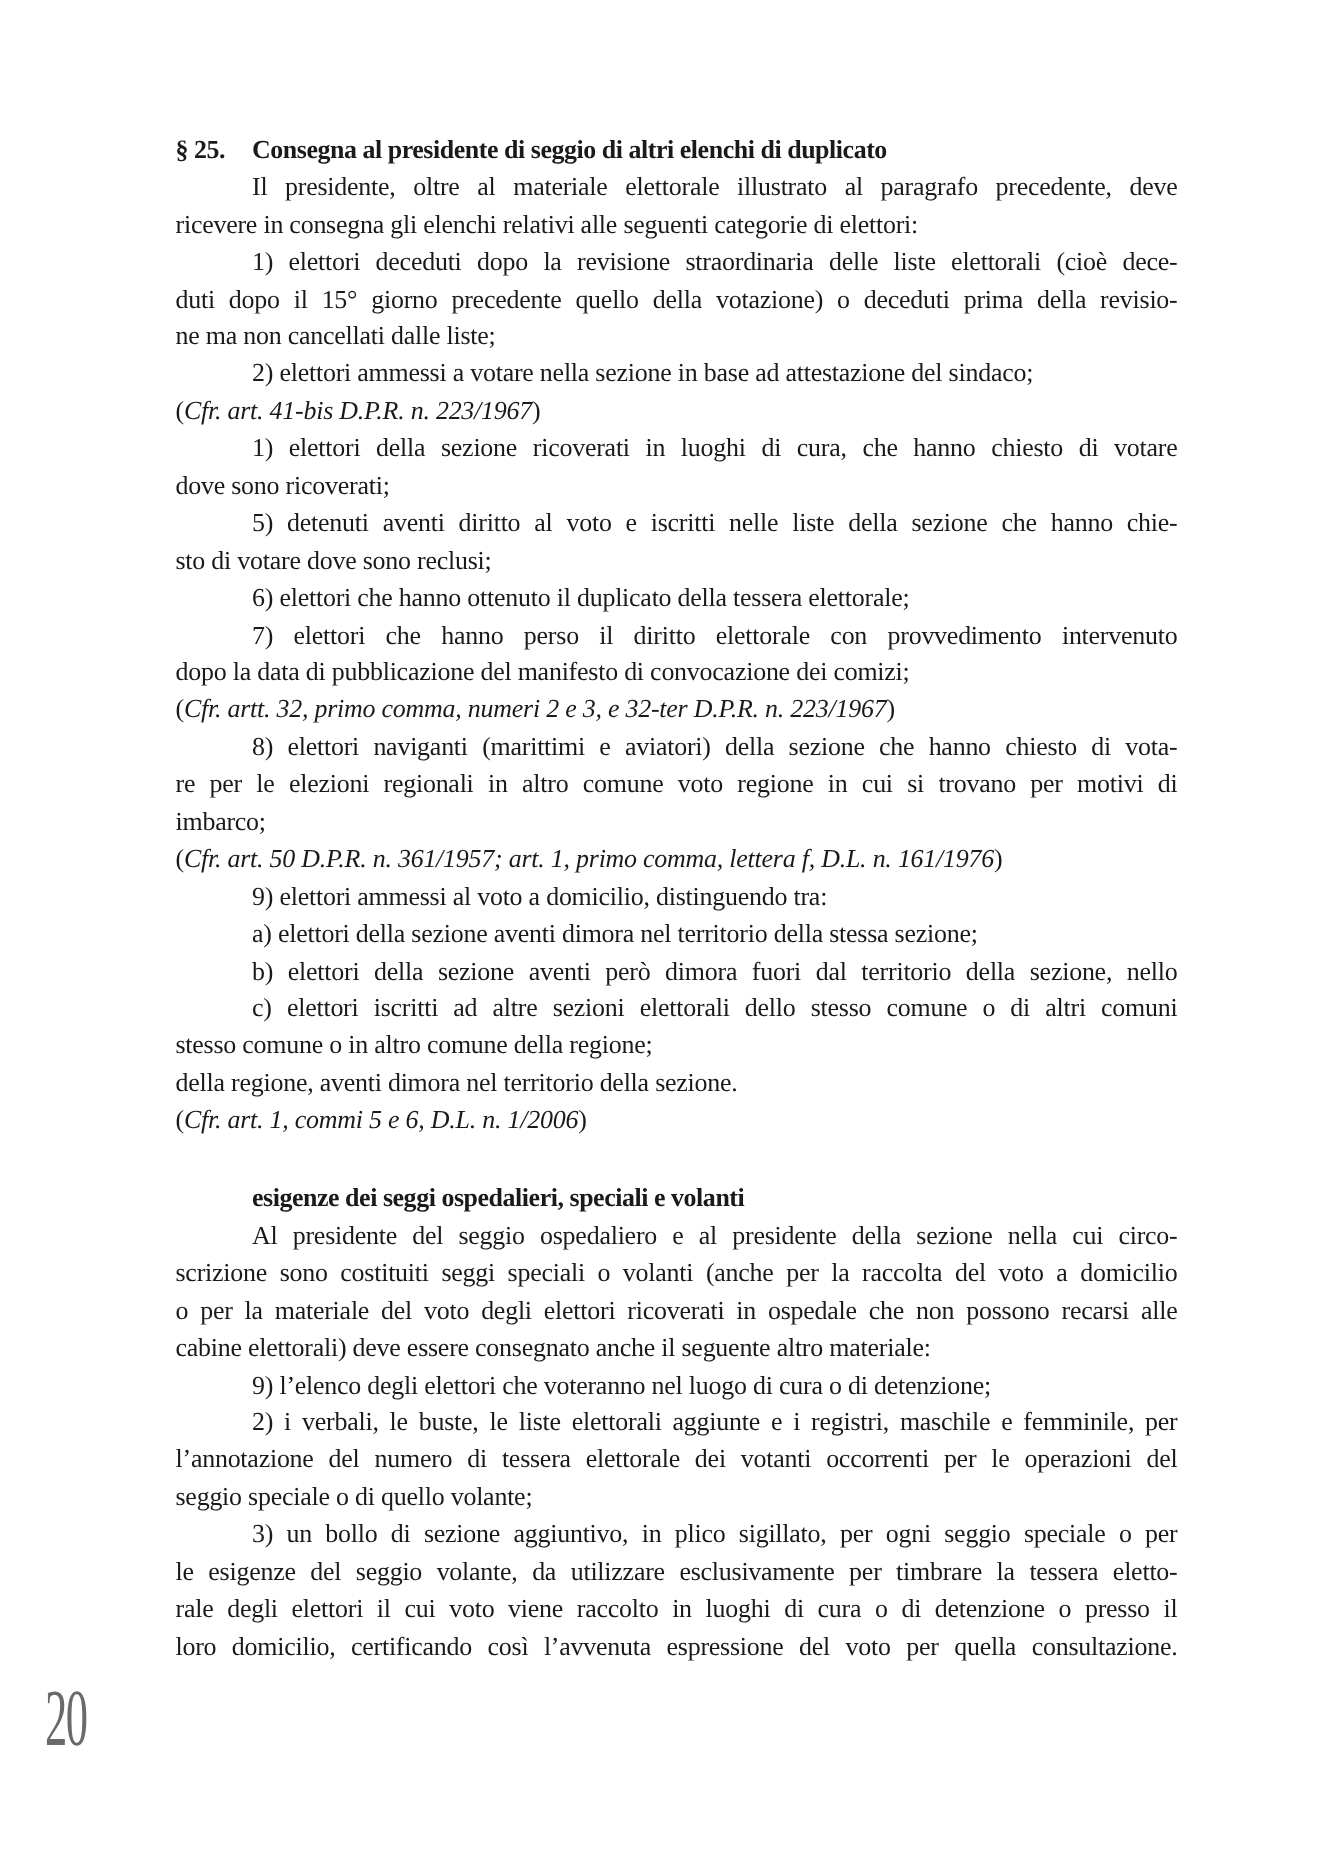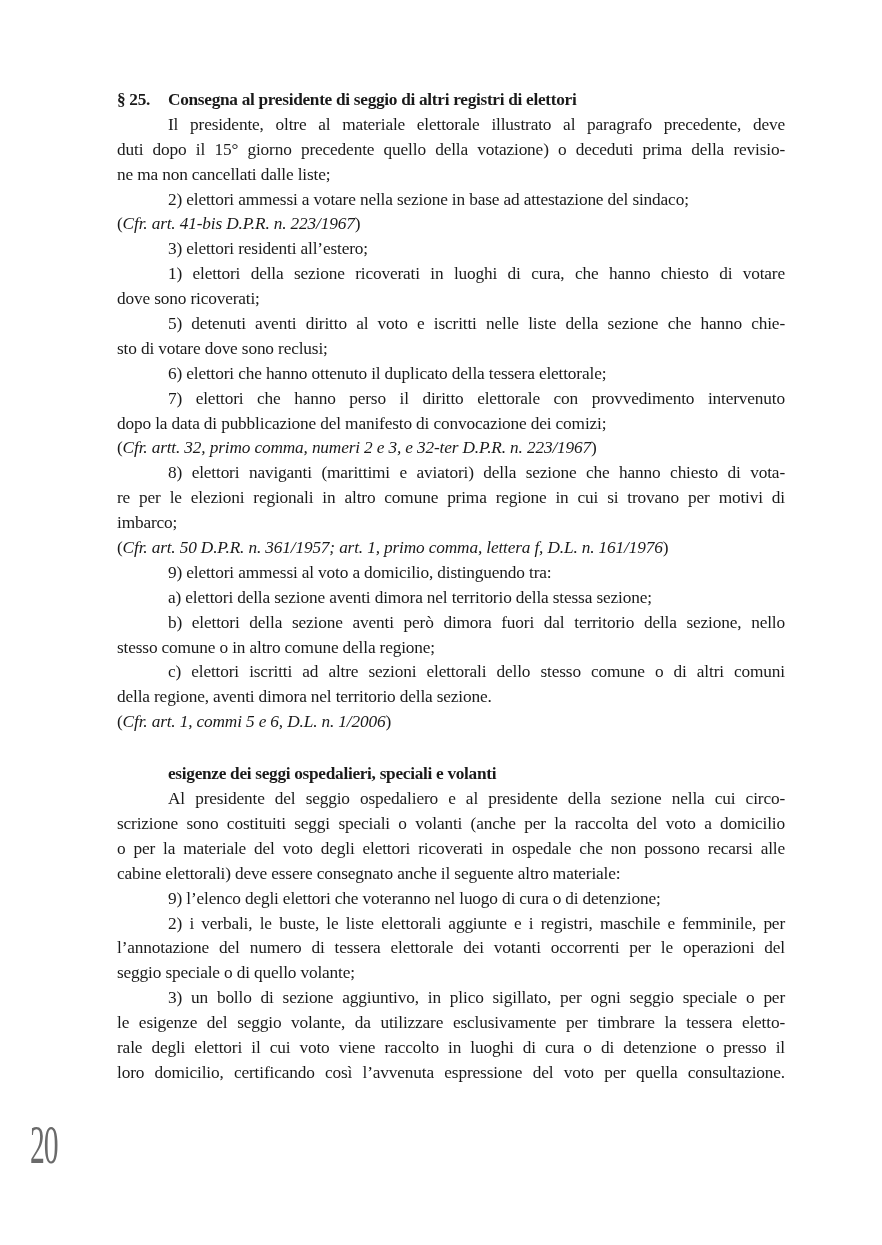--- a/index.html
+++ b/index.html
@@ -71,46 +71,47 @@
     line-height: 1;
   }
 </style>
 </head>
 <body>
 
 <div class="page-body">
 
   <div>
     <div class="line heading last">
-      <span class="heading-num">§ 25.</span><span>Consegna al presidente di seggio di altri registri di elettori</span>
+      <span class="heading-num">§ 25.</span><span>Consegna al presidente di seggio di altri elenchi di duplicato</span>
     </div>
     <div id="s0-body">
         <div class="line indent">Il presidente, oltre al materiale elettorale illustrato al paragrafo precedente, deve</div>
+        <div class="line last">ricevere in consegna gli elenchi relativi alle seguenti categorie di elettori:</div>
+        <div class="line indent">1) elettori deceduti dopo la revisione straordinaria delle liste elettorali (cioè dece-</div>
         <div class="line">duti dopo il 15° giorno precedente quello della votazione) o deceduti prima della revisio-</div>
         <div class="line last">ne ma non cancellati dalle liste;</div>
         <div class="line indent last">2) elettori ammessi a votare nella sezione in base ad attestazione del sindaco;</div>
         <div class="line last ref"><span class="paren">(</span><span>Cfr. art. 41-bis D.P.R. n. 223/1967</span><span class="paren">)</span></div>
-        <div class="line indent last">3) elettori residenti all’estero;</div>
         <div class="line indent">1) elettori della sezione ricoverati in luoghi di cura, che hanno chiesto di votare</div>
         <div class="line last">dove sono ricoverati;</div>
         <div class="line indent">5) detenuti aventi diritto al voto e iscritti nelle liste della sezione che hanno chie-</div>
         <div class="line last">sto di votare dove sono reclusi;</div>
         <div class="line indent last">6) elettori che hanno ottenuto il duplicato della tessera elettorale;</div>
         <div class="line indent">7) elettori che hanno perso il diritto elettorale con provvedimento intervenuto</div>
         <div class="line last">dopo la data di pubblicazione del manifesto di convocazione dei comizi;</div>
         <div class="line last ref"><span class="paren">(</span><span>Cfr. artt. 32, primo comma, numeri 2 e 3, e 32-ter D.P.R. n. 223/1967</span><span class="paren">)</span></div>
         <div class="line indent">8) elettori naviganti (marittimi e aviatori) della sezione che hanno chiesto di vota-</div>
-        <div class="line">re per le elezioni regionali in altro comune prima regione in cui si trovano per motivi di</div>
+        <div class="line">re per le elezioni regionali in altro comune voto regione in cui si trovano per motivi di</div>
         <div class="line last">imbarco;</div>
         <div class="line last ref"><span class="paren">(</span><span>Cfr. art. 50 D.P.R. n. 361/1957; art. 1, primo comma, lettera f, D.L. n. 161/1976</span><span class="paren">)</span></div>
         <div class="line indent last">9) elettori ammessi al voto a domicilio, distinguendo tra:</div>
         <div class="line indent last">a) elettori della sezione aventi dimora nel territorio della stessa sezione;</div>
         <div class="line indent">b) elettori della sezione aventi però dimora fuori dal territorio della sezione, nello</div>
+        <div class="line indent">c) elettori iscritti ad altre sezioni elettorali dello stesso comune o di altri comuni</div>
         <div class="line last">stesso comune o in altro comune della regione;</div>
-        <div class="line indent">c) elettori iscritti ad altre sezioni elettorali dello stesso comune o di altri comuni</div>
         <div class="line last">della regione, aventi dimora nel territorio della sezione.</div>
         <div class="line last ref"><span class="paren">(</span><span>Cfr. art. 1, commi 5 e 6, D.L. n. 1/2006</span><span class="paren">)</span></div>
       </div>
   </div>
 
   <div class="section-gap"></div>
 
   <div>
     <div class="line heading-cont last">esigenze dei seggi ospedalieri, speciali e volanti</div>
     <div id="s1-body">

